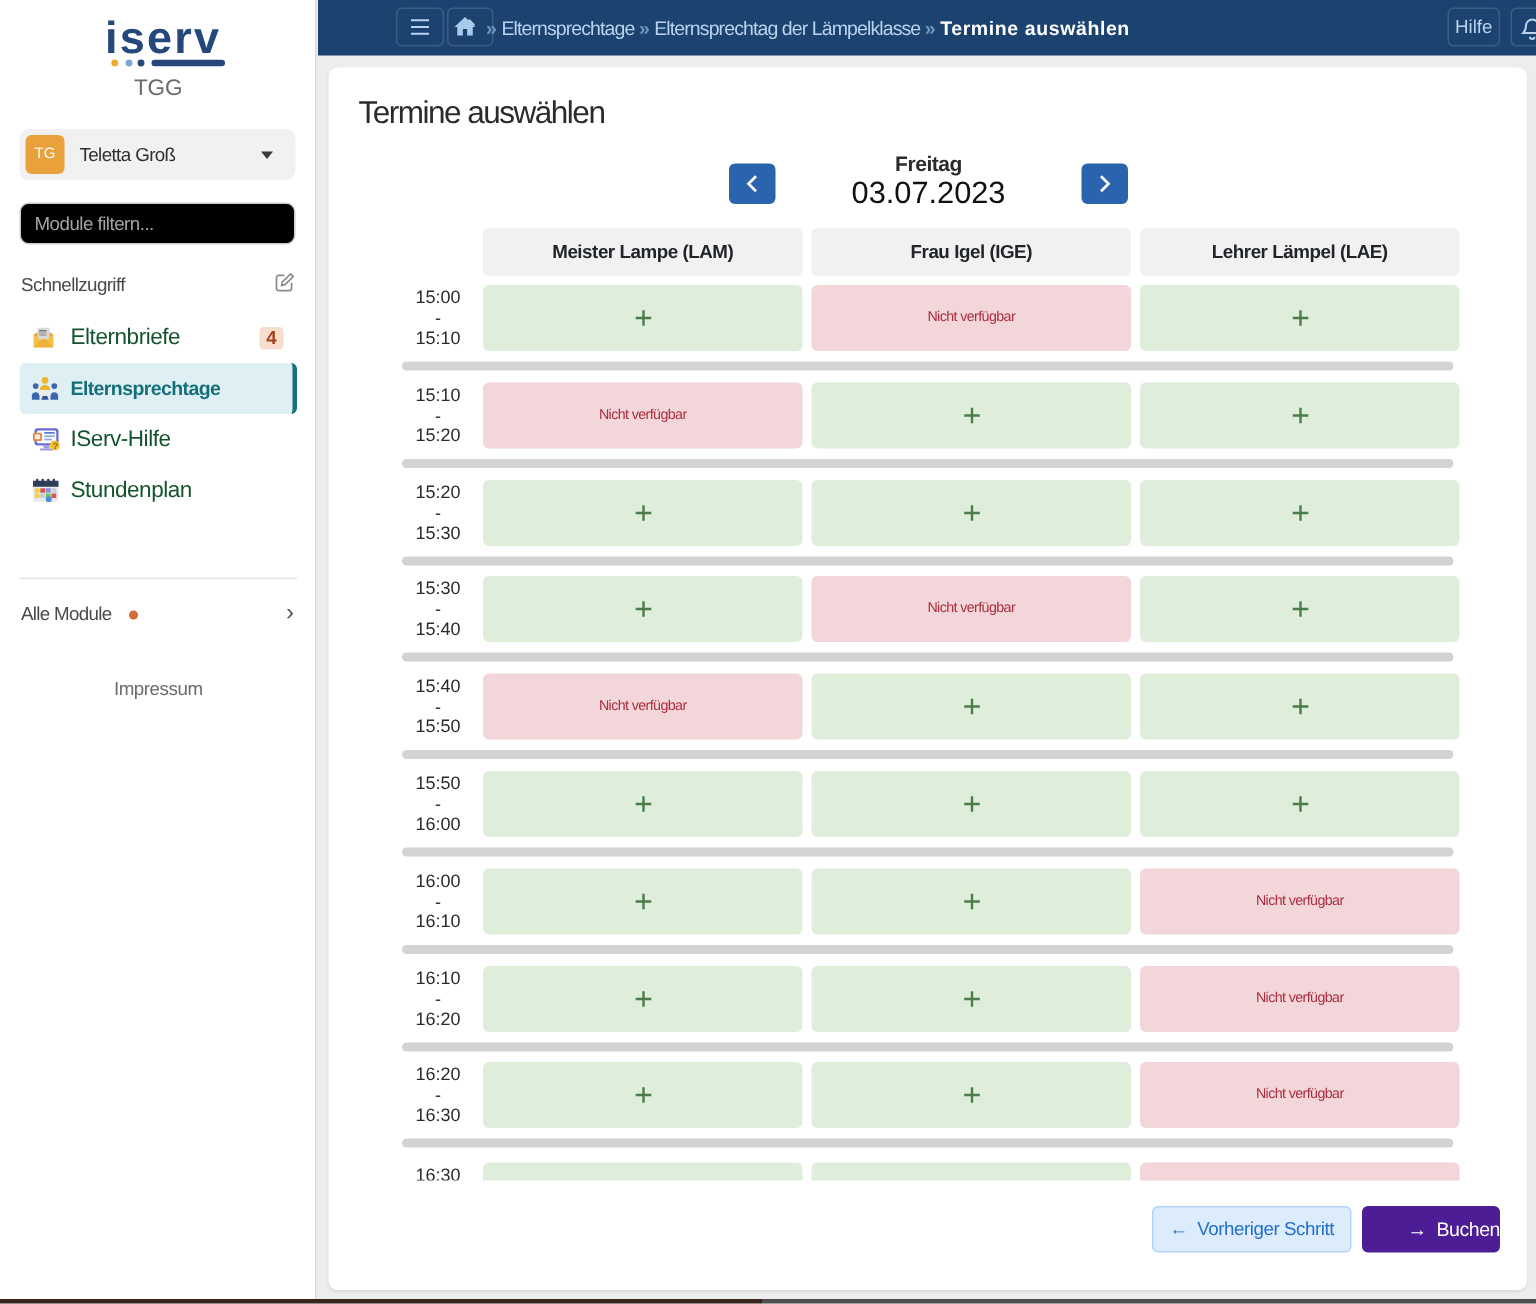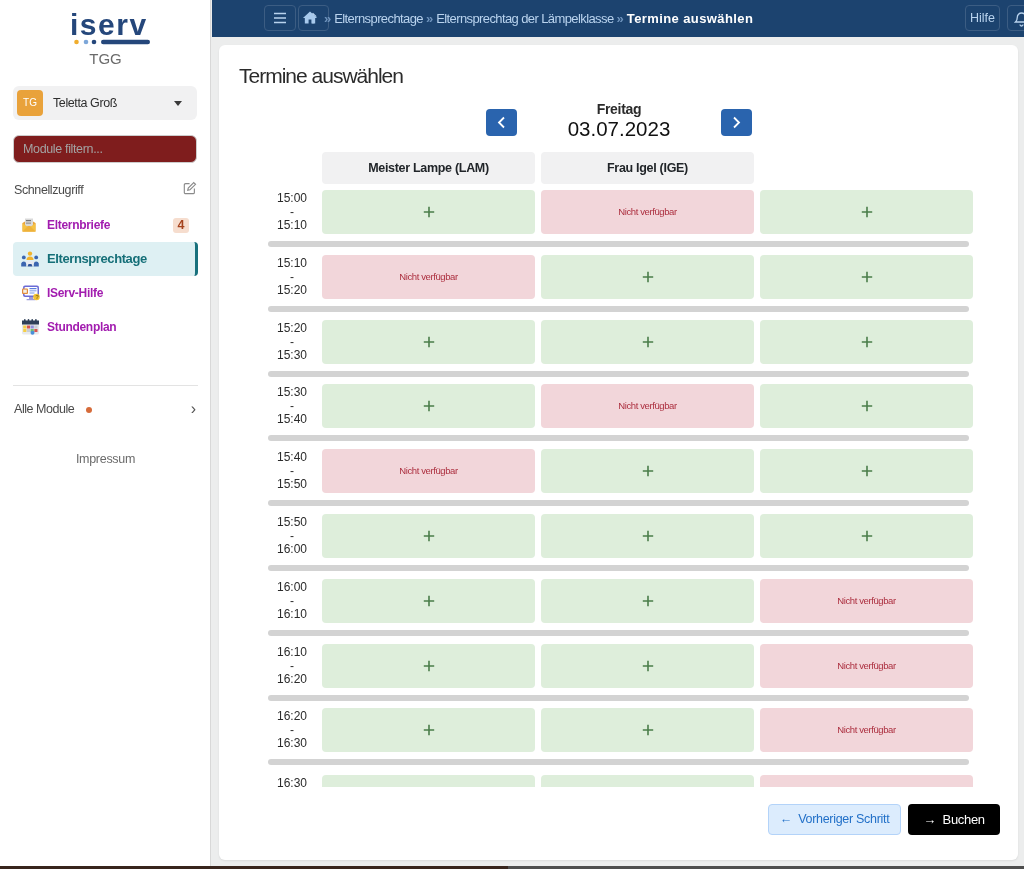--- a/index.html
+++ b/index.html
@@ -6,26 +6,26 @@
 * { margin:0; padding:0; box-sizing:border-box; }
 html,body { width:1024px; height:869px; overflow:hidden; font-family:"Liberation Sans",sans-serif; background:#eceded; }
 
 #sidebar { position:absolute; left:0; top:0; width:211px; height:866px; background:#fff; border-right:1px solid #d8d8d8; z-index:5; }
 #logo { position:absolute; left:7px; top:0;text-decoration:underline; }
 #tgg { position:absolute; left:0; top:50px; width:211px; text-align:center; font-size:15px; color:#6b6b6b; }
 #userbox { position:absolute; left:13px; top:86px; width:184px; height:34px; background:#f1f1f2; border-radius:6px; }
 #avatar { position:absolute; left:4px; top:4px; width:26px; height:26px; background:#e9a23b; border-radius:4px; color:#fff; font-size:10px; text-align:center; line-height:26px; }
 #uname { position:absolute; left:40px; top:0; height:34px; line-height:34px; font-size:12.5px; letter-spacing:-0.4px; font-weight:normal; color:#2e2e2e; }
 #ucaret { position:absolute; right:15px; top:15px; width:0; height:0; border-left:4px solid transparent; border-right:4px solid transparent; border-top:5px solid #3a3a3a; }
-#filter { position:absolute; left:13px; top:135px; width:184px; height:28px; background:#7f1d1d; border:1px solid #ccc; border-radius:6px; line-height:26px; padding-left:9px; font-size:12.5px; letter-spacing:-0.35px; color:#a3a3a3; }
+#filter { position:absolute; left:13px; top:135px; width:184px; height:28px; background:#000000; border:1px solid #ccc; border-radius:6px; line-height:26px; padding-left:9px; font-size:12.5px; letter-spacing:-0.35px; color:#a3a3a3; }
 #qa { position:absolute; left:14px; top:183px; font-size:12.5px; letter-spacing:-0.4px; color:#4a4a4a; }
 #qaedit { position:absolute; left:183px; top:181px; }
 .mi { position:absolute; left:13px; width:185px; height:34px; }
 .mi .ic { position:absolute; left:8px; top:9px; }
-.mi .tx { position:absolute; left:34px; top:0; height:34px; line-height:34px; font-size:12px; letter-spacing:-0.3px; color:#a21caf;font-weight:bold; }
+.mi .tx { position:absolute; left:34px; top:0; height:34px; line-height:34px; font-size:15px; letter-spacing:-0.3px; color:#14532d; }
 #mi-active { background:#def0f3; border-radius:4px; border-right:3px solid #19717d; }
 #mi-active .tx { color:#156f78; font-weight:bold; letter-spacing:-0.4px; font-size:13px; }
 #badge4 { position:absolute; right:9px; top:10px; width:16px; height:15px; background:#f6ddce; color:#a5431d; font-weight:bold; font-size:12.5px; text-align:center; line-height:15px; border-radius:3px; }
 #sdiv { position:absolute; left:13px; top:385px; width:185px; height:1px; background:#e3e3e3; }
 #allmod { position:absolute; left:14px; top:402px; width:183px; height:16px; font-size:12.5px; letter-spacing:-0.45px; color:#4a4a4a; }
 #allmod .dot { position:absolute; left:72px; top:5px; width:6px; height:6px; border-radius:50%; background:#d66b3a; }
 #allmod .chev { position:absolute; right:1px; top:-2px; font-size:16px; letter-spacing:0; color:#555; }
 #impressum { position:absolute; left:0; top:452px; width:211px; text-align:center; font-size:12.5px; letter-spacing:-0.3px; color:#6b6b6b; }
 
 #navbar { position:absolute; left:212px; top:0; width:812px; height:37px; background:#1c436f; }
@@ -51,21 +51,21 @@
 #tbl { position:absolute; left:0; top:0; width:799px; height:742px; overflow:hidden; }
 .hdr { position:absolute; top:107px; width:213px; height:32px; background:#f1f1f2; border-radius:4px; text-align:center; line-height:32px; font-size:12.5px; letter-spacing:-0.3px; font-weight:bold; color:#212529; }
 .tl { position:absolute; left:48px; width:50px; height:44px; text-align:center; font-size:12px; line-height:13.5px; color:#2b2b2b; padding-top:2px; }
 .cg,.cp { position:absolute; width:213px; height:44px; border-radius:4px; text-align:center; }
 .cg { background:#deeedb; }
 .cg .ps { margin-top:16px; }
 .cp { background:#f2d6da; color:#ac2f3f; font-size:9.5px; letter-spacing:-0.4px; line-height:44px; }
 .dv { position:absolute; left:49px; width:701px; height:6px; background:#d3d3d3; border-radius:3px; }
 
 #btn-prev { position:absolute; left:549px; top:759px; width:133px; height:31px; background:#dcecfd; border:1px solid #b3d3f9; border-radius:4px; color:#2270c8; font-size:12.5px; letter-spacing:-0.3px; text-align:center; line-height:29px; }
-#btn-book { position:absolute; left:689px; top:759px; width:92px; height:31px; background:#000000; border-radius:4px; color:#fff; font-size:13px; letter-spacing:-0.3px; text-align:center; line-height:31px; }
+#btn-book { position:absolute; left:689px; top:759px; width:92px; height:31px; background:#4c1d95; border-radius:4px; color:#fff; font-size:13px; letter-spacing:-0.3px; text-align:right; line-height:31px; }
 
 #bstrip-l { position:absolute; left:0; top:866px; width:508px; height:3px; background:#38251d; }
 #bstrip-r { position:absolute; left:508px; top:866px; width:516px; height:3px; background:#4e4e4e; }
 </style>
 </head>
 <body>
 
 <div id="sidebar">
   <div id="logo">
   <svg width="211" height="50" viewBox="0 0 211 50">
@@ -205,20 +205,21 @@
     <div class="dbtn" id="db-l"><svg width="9" height="13" viewBox="0 0 9 13">
           <path d="M7 1.5 L2 6.5 L7 11.5" stroke="#fff" stroke-width="1.8" fill="none"></path>
         </svg></div>
     <div class="dbtn" id="db-r"><svg width="9" height="13" viewBox="0 0 9 13">
           <path d="M2 1.5 L7 6.5 L2 11.5" stroke="#fff" stroke-width="1.8" fill="none"></path>
         </svg></div>
     <div id="freitag">Freitag</div>
     <div id="datum">03.07.2023</div>
     <div class="hdr" style="left:103px">Meister Lampe (LAM)</div>
     <div class="hdr" style="left:322px">Frau Igel (IGE)</div>
+    <div class="hdr" style="left:541px">Lehrer Lämpel (LAE)</div>
 <div class="tl" style="top:145px">15:00<br>-<br>15:10</div>
 <div class="cg" style="left:103px;top:145px"><svg class="ps" width="12" height="12" viewBox="0 0 12 12">
           <path d="M6 0.8 V11.2 M0.8 6 H11.2" stroke="#4a7d4a" stroke-width="1.6"></path>
         </svg></div>
 <div class="cp" style="left:322px;top:145px">Nicht verfügbar</div>
 <div class="cg" style="left:541px;top:145px"><svg class="ps" width="12" height="12" viewBox="0 0 12 12">
           <path d="M6 0.8 V11.2 M0.8 6 H11.2" stroke="#4a7d4a" stroke-width="1.6"></path>
         </svg></div>
 <div class="dv" style="top:196px"></div>
 <div class="tl" style="top:210px">15:10<br>-<br>15:20</div>

